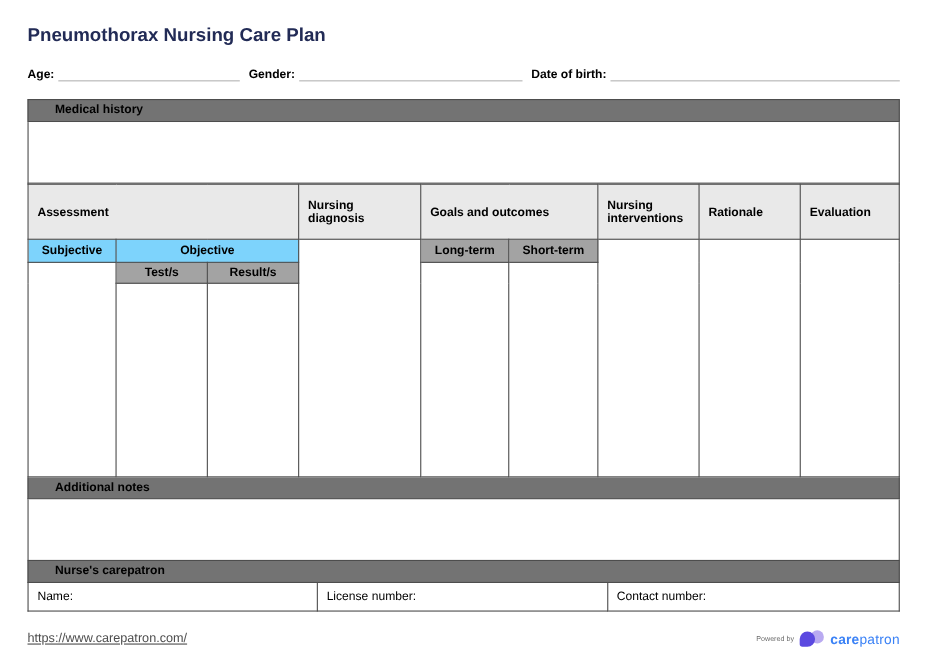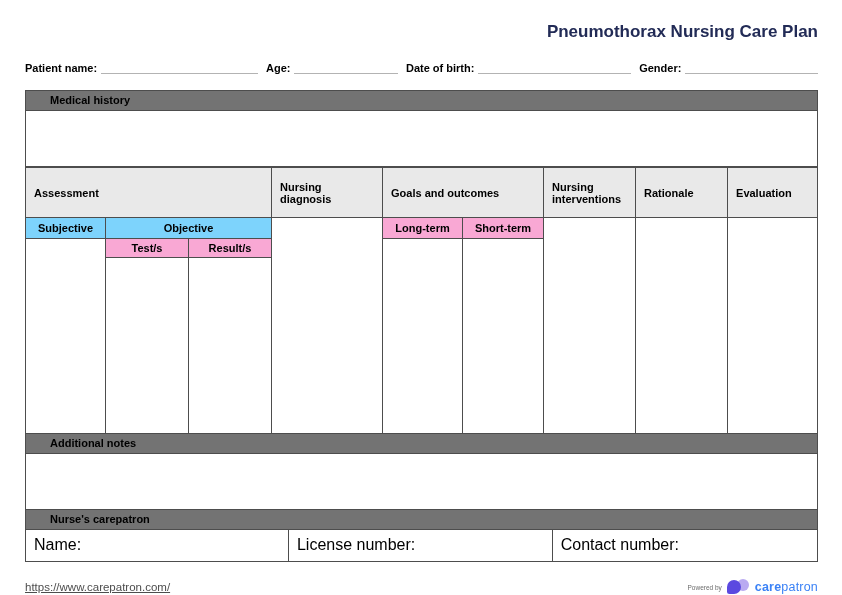--- a/index.html
+++ b/index.html
@@ -5,21 +5,21 @@
   * { margin:0; padding:0; box-sizing:border-box; }
   html,body { background:#ffffff; }
   body {
     width:842px; height:595px;
     font-family:"Liberation Sans","DejaVu Sans",sans-serif;
     color:#000;
     position:relative;
     padding:22px 24px 0 25px;
   }
   .page-title {
-    text-align:right;
+    text-align:left;
     font-size:17px;
     font-weight:bold;
     color:#222b56;
     margin-bottom:19px;
   }
   
   .patient-row {
     display:flex;
     align-items:flex-end;
     font-size:11px;
@@ -74,32 +74,32 @@
     text-align:left;
     font-weight:bold;
     padding:4px 8px;
   }
   table.care-table th.sub {
     text-align:center;
     font-weight:bold;
     padding:3px 4px;
   }
   table.care-table th.sub-gray { background:#7dd3fc; }
-  table.care-table th.sub-white { background:#f9a8d4; }
+  table.care-table th.sub-white { background:#a3a3a3; }
   tr.r1 { height:50px; }
   tr.r2 { height:21px; }
   tr.r3 { height:19px; }
   tr.r4 { height:176px; }
 
   
   table.nurse-table {
     width:100%;
     border-collapse:collapse;
     table-layout:fixed;
-    font-size:16px;
+    font-size:11px;
   }
   table.nurse-table td {
     border:1px solid #4d4d4d;
     border-top:none;
     padding:6px 8px 7px 8px;
     vertical-align:middle;
     background:#fff;
   }
 
   
@@ -136,34 +136,30 @@
   }
   .logo-text { font-size:12.5px; color:#3b82f6; letter-spacing:0.2px; }
   .logo-text .bold { font-weight:bold; }
 </style>
 </head>
 <body>
 
 <div class="page-title">Pneumothorax Nursing Care Plan</div>
 
 <div class="patient-row">
-  <div class="field f-name">
-    <span class="lbl">Patient name:</span>
-    <span class="line"></span>
-  </div>
   <div class="field f-age">
     <span class="lbl">Age:</span>
     <span class="line"></span>
   </div>
+  <div class="field f-gender">
+    <span class="lbl">Gender:</span>
+    <span class="line"></span>
+  </div>
   <div class="field f-dob">
     <span class="lbl">Date of birth:</span>
-    <span class="line"></span>
-  </div>
-  <div class="field f-gender">
-    <span class="lbl">Gender:</span>
     <span class="line"></span>
   </div>
 </div>
 
 <div class="section-bar">Medical history</div>
 <div class="section-box mh-box"></div>
 
 <table class="care-table">
   <colgroup>
     <col style="width:80px">

